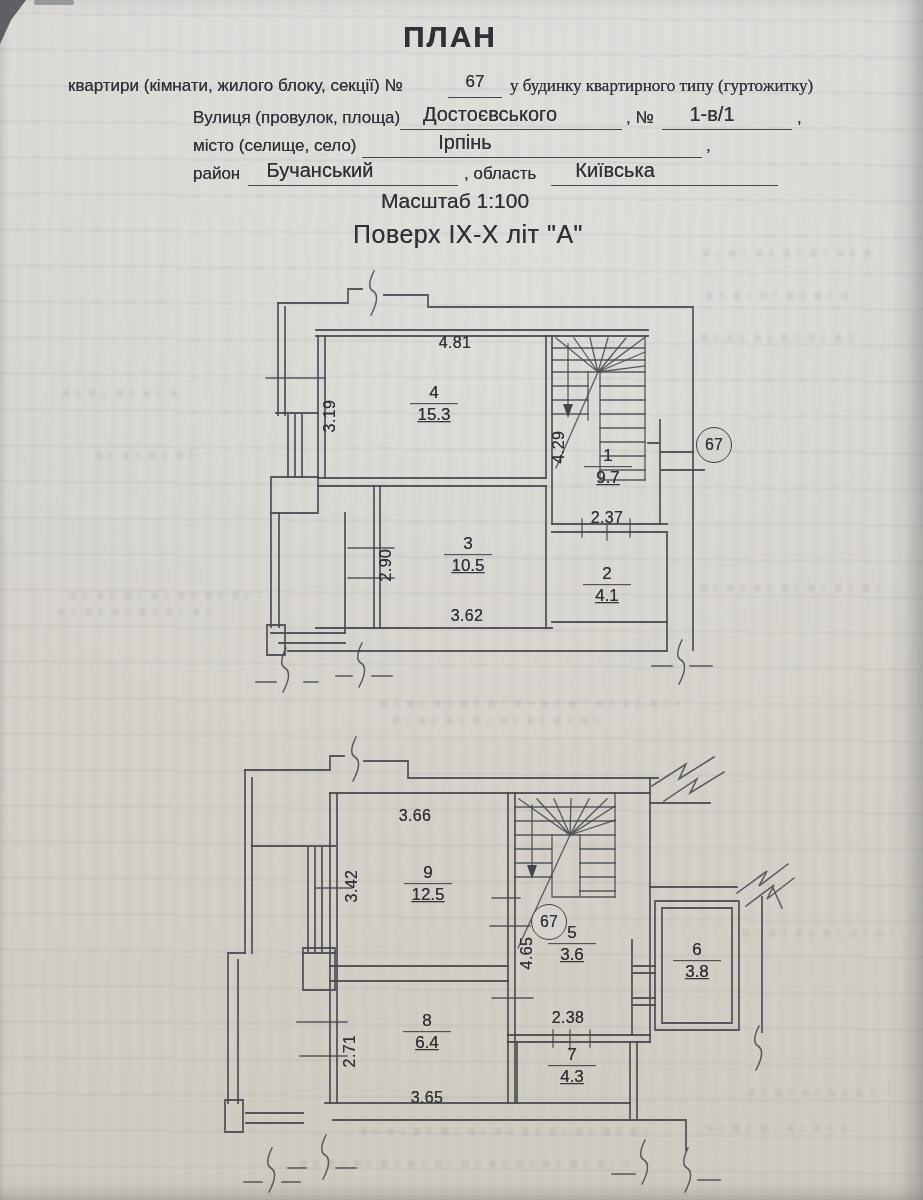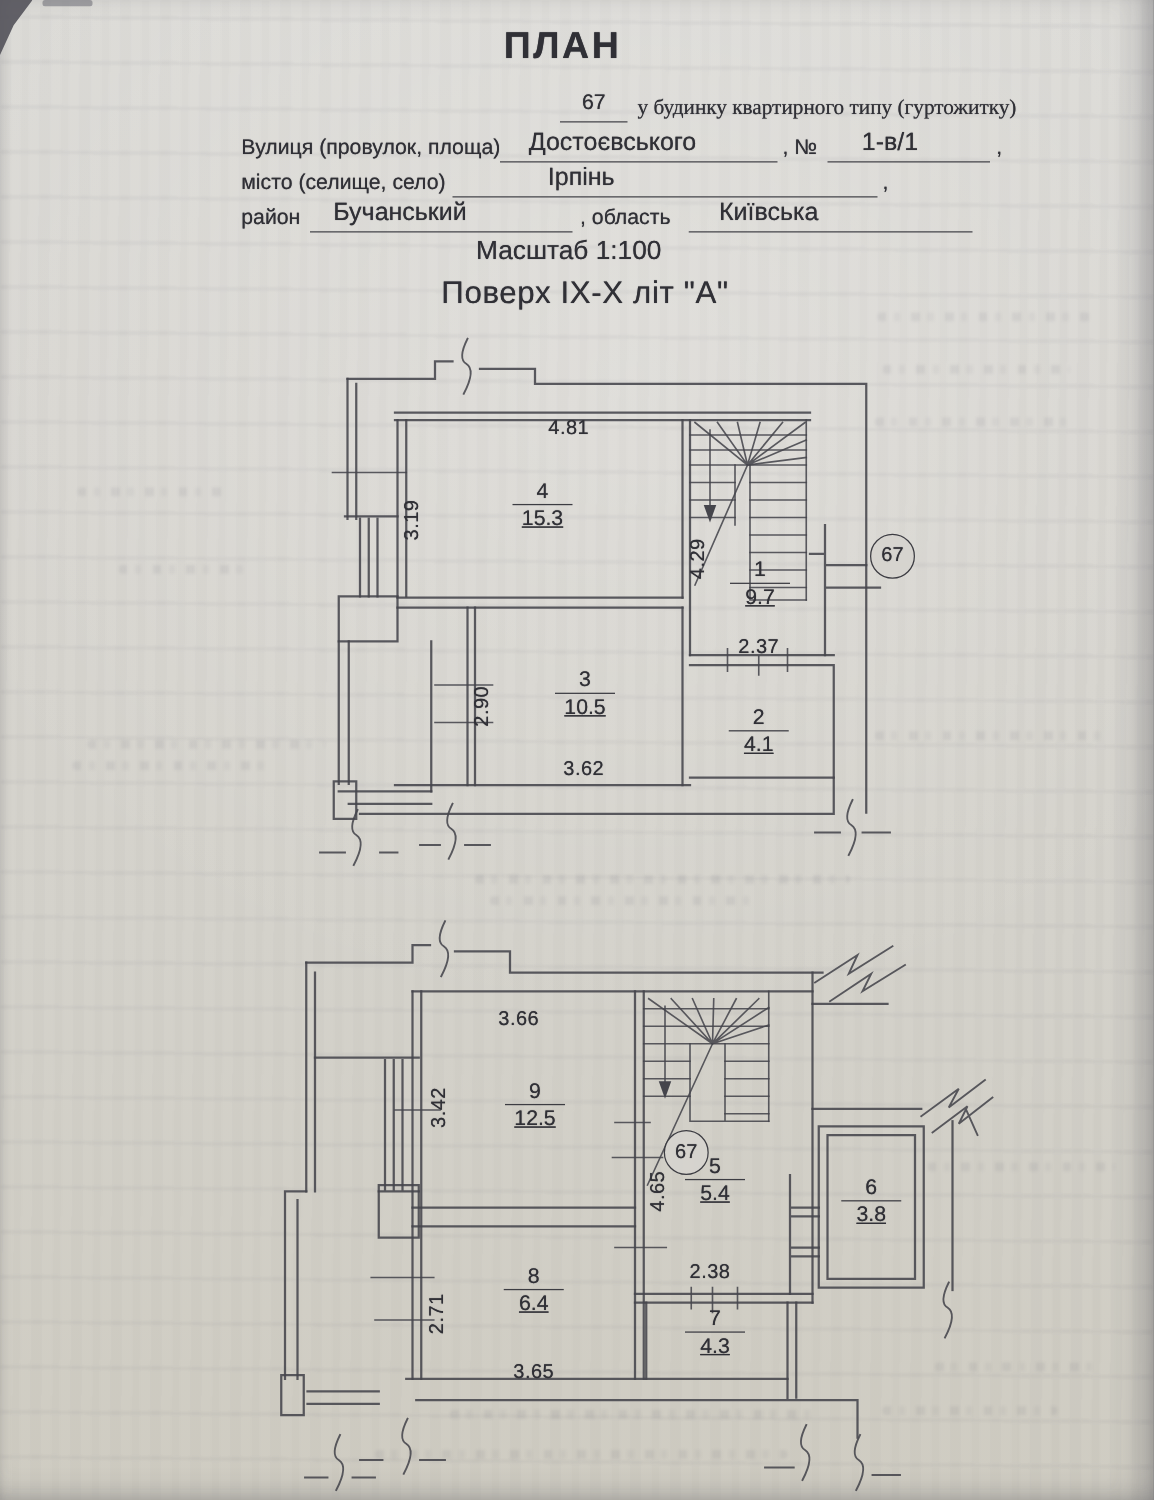--- a/index.html
+++ b/index.html
@@ -63,20 +63,21 @@
   <div class="smudge" style="left:360px;top:1128px;width:290px"></div>
   <div class="smudge" style="left:300px;top:1160px;width:330px"></div>
   <div class="smudge" style="left:706px;top:1125px;width:140px"></div>
   <div class="smudge" style="left:62px;top:390px;width:120px"></div>
   <div class="smudge" style="left:95px;top:452px;width:100px"></div>
   <div class="smudge" style="left:742px;top:930px;width:150px"></div>
   <div class="smudge" style="left:748px;top:1090px;width:130px"></div>
 
   <div class="t doc-title ctr" style="left:450px;top:20px;">ПЛАН</div>
 
+  <span class="t fs17" style="left:68px;top:76px;">квартири (кімнати, жилого блоку, секції) №</span>
   <span class="t fs17 ctr" style="left:475px;top:72px;">67</span>
   <div class="uline" style="left:448px;top:97px;width:54px;"></div>
   <span class="t fs17" style="left:510px;top:76px;font-family:Liberation Serif, serif;">у будинку квартирного типу (гуртожитку)</span>
 
   <span class="t fs17" style="left:193px;top:108px;">Вулиця (провулок, площа)</span>
   <span class="t fs16 ctr" style="left:490px;top:103px;">Достоєвського</span>
   <div class="uline" style="left:400px;top:129px;width:222px;"></div>
   <span class="t fs17" style="left:626px;top:108px;">, №</span>
   <span class="t fs16 ctr" style="left:712px;top:103px;">1-в/1</span>
   <div class="uline" style="left:662px;top:129px;width:130px;"></div>
@@ -213,21 +214,21 @@
   <div class="badge" style="left:696px;top:427px;">
     <span>67</span>
   </div>
 
   <div class="frac" style="left:428px;top:884px;">
     <span class="n">9</span>
     <span class="a">12.5</span>
   </div>
   <div class="frac" style="left:572px;top:944px;">
     <span class="n">5</span>
-    <span class="a">5.4</span>
+    <span class="a">3.6</span>
   </div>
   <div class="frac" style="left:697px;top:961px;">
     <span class="n">6</span>
     <span class="a">3.8</span>
   </div>
   <div class="frac" style="left:427px;top:1032px;">
     <span class="n">8</span>
     <span class="a">6.4</span>
   </div>
   <div class="frac" style="left:572px;top:1066px;">

